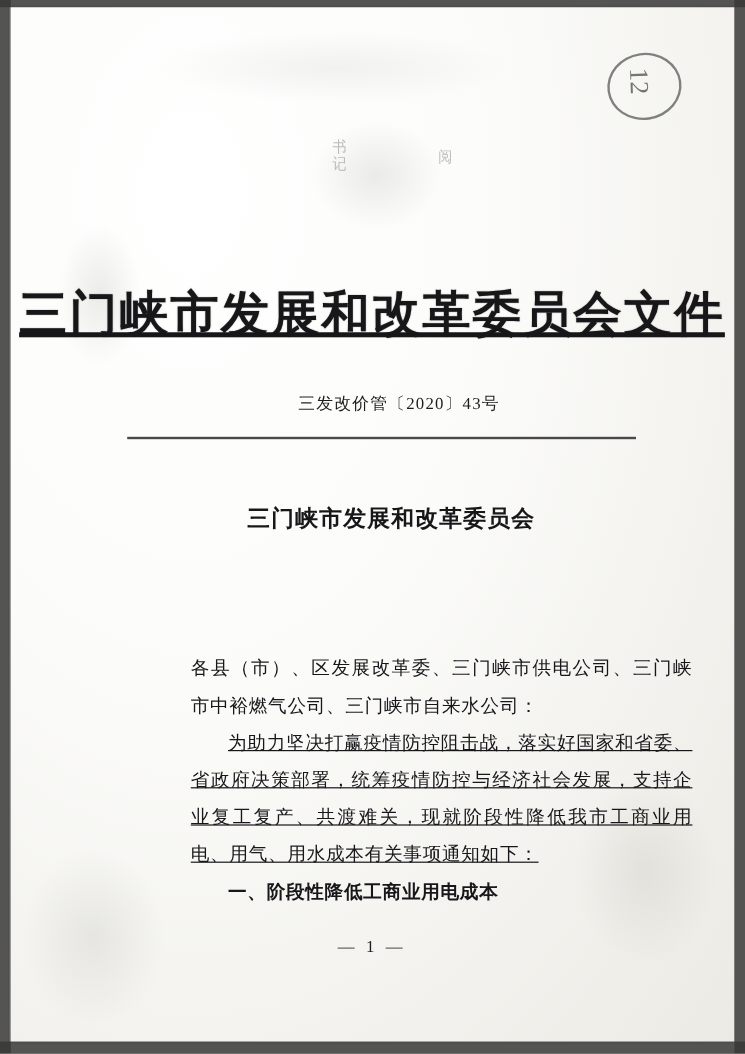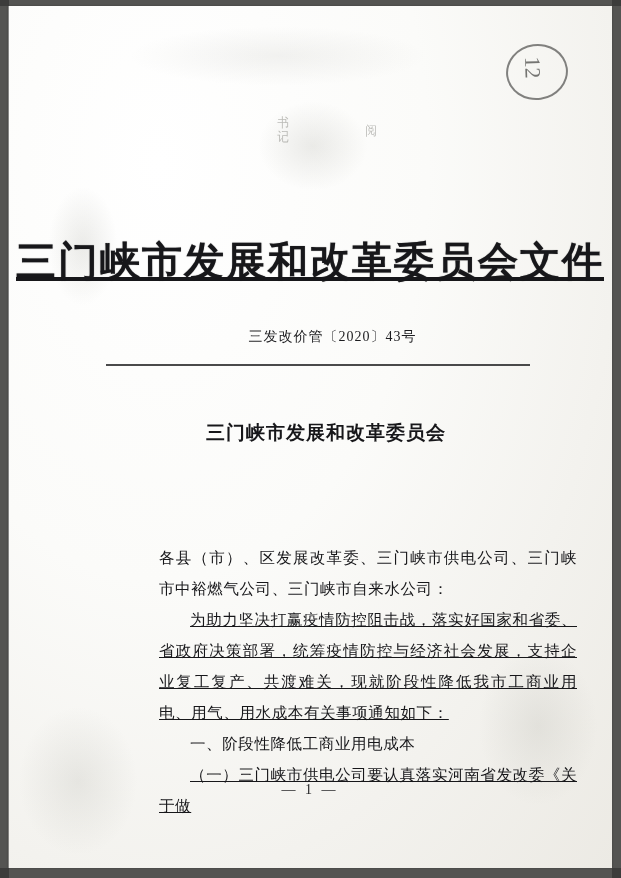--- a/index.html
+++ b/index.html
@@ -138,21 +138,21 @@
     width: 418px;
     color: #17171a;
     font-size: 15.5px;
     line-height: 31px;
     letter-spacing: 0.6px;
     text-align: justify;
     margin-left: 47px;
   }
   .body p { margin: 0; }
   .indent { text-indent: 2em; text-decoration: underline; }
-  .heading-para { text-indent: 2em; font-weight: normal; }
+  .heading-para { text-indent: 2em; font-weight: bold; }
 
   .page-num {
     position: absolute;
     left: 0;
     right: 0;
     top: 776px;
     text-align: center;
     font-size: 14px;
     color: #1d1d20;
     letter-spacing: 3px;
@@ -196,21 +196,20 @@
     <div class="rule"></div>
 
     <div class="title-block">
       <span class="title-line">三门峡市发展和改革委员会</span>
     </div>
 
     <div class="body">
       <p>各县（市）、区发展改革委、三门峡市供电公司、三门峡市中裕燃气公司、三门峡市自来水公司：</p>
       <p class="indent">为助力坚决打赢疫情防控阻击战，落实好国家和省委、省政府决策部署，统筹疫情防控与经济社会发展，支持企业复工复产、共渡难关，现就阶段性降低我市工商业用电、用气、用水成本有关事项通知如下：</p>
       <p class="heading-para">一、阶段性降低工商业用电成本</p>
-      <p class="indent">（一）三门峡市供电公司要认真落实河南省发改委《关于做</p>
     </div>
 
     <div class="page-num">— 1 —</div>
   </div>
 
   <div class="edge-l"></div>
   <div class="edge-r"></div>
   <div class="edge-t"></div>
   <div class="edge-b"></div>
 </div>

